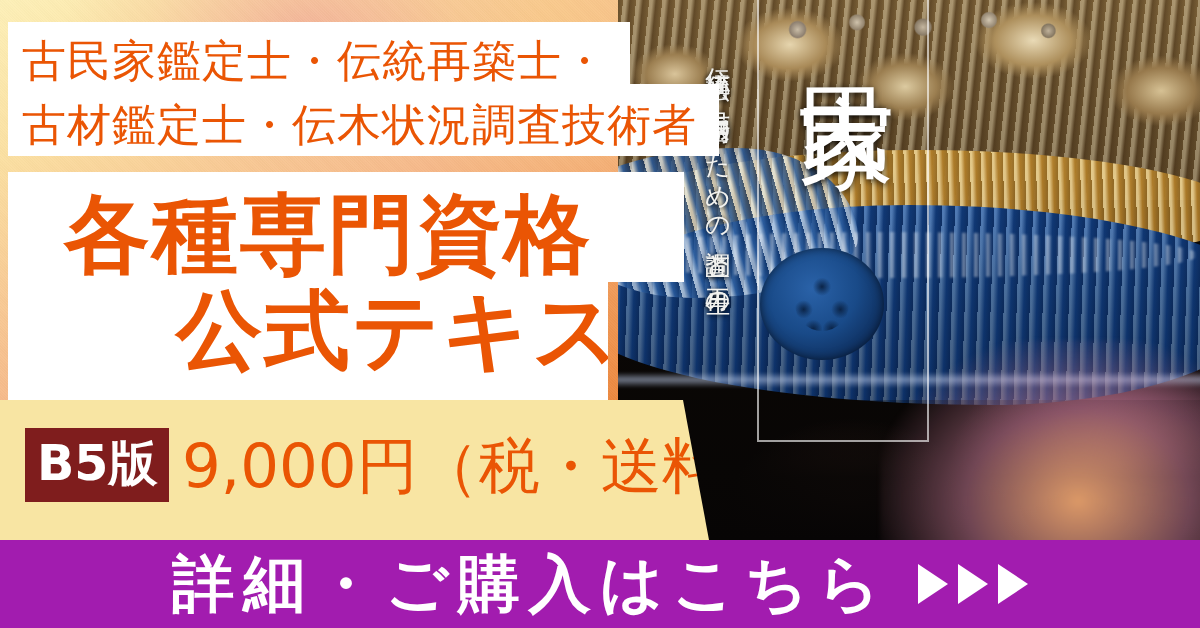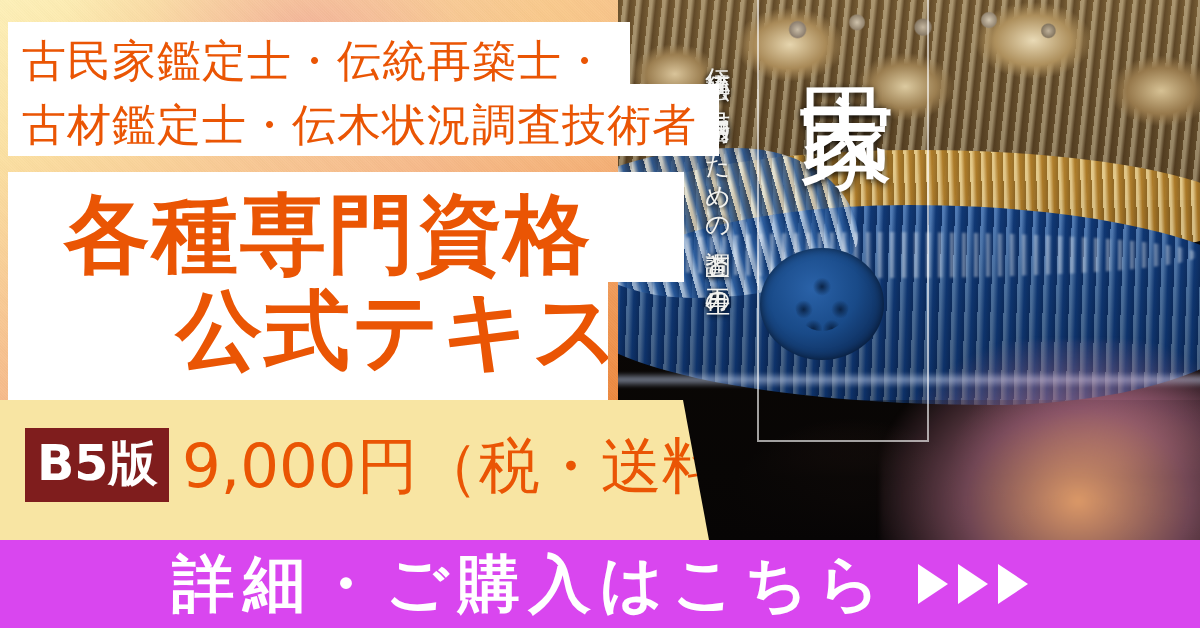--- a/index.html
+++ b/index.html
@@ -205,21 +205,21 @@
   .price-text{
     position:absolute;left:182px;top:30px;
     color:#ea5504;font-size:61px;line-height:72px;
     letter-spacing:0px;white-space:nowrap;
     font-family:"DejaVu Sans","Liberation Sans",sans-serif;
   }
 
   
   .cta-bar{
     position:absolute;left:0;top:540px;width:1200px;height:88px;
-    background:#d946ef;
+    background:#a21caf;
     display:flex;align-items:center;justify-content:center;
     gap:22px;
   }
   .cta-text{
     color:#ffffff;font-weight:bold;font-size:62px;line-height:72px;
     letter-spacing:9px;white-space:nowrap;
     font-family:"DejaVu Sans","Liberation Sans",sans-serif;
   }
   .cta-arrows{display:flex;gap:10px;align-items:center;margin-left:6px;}
   .arrow{

